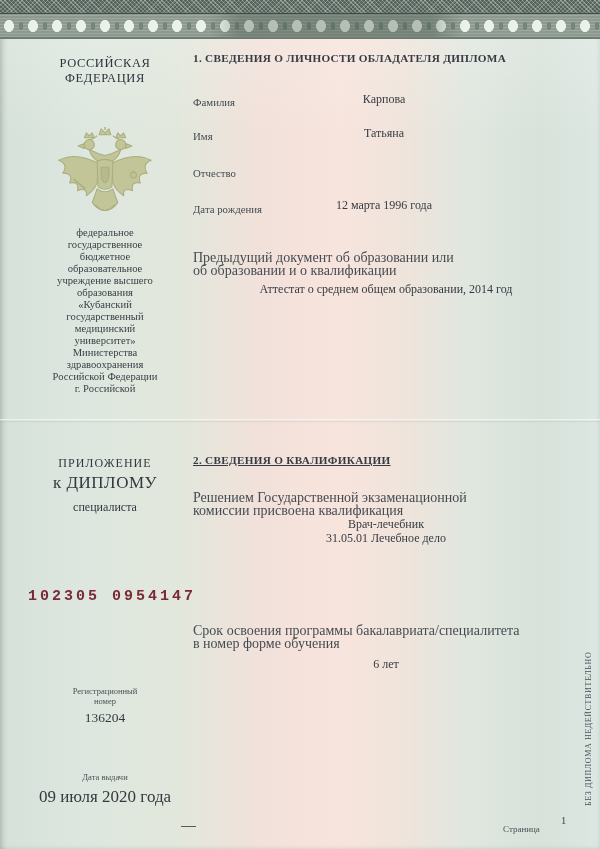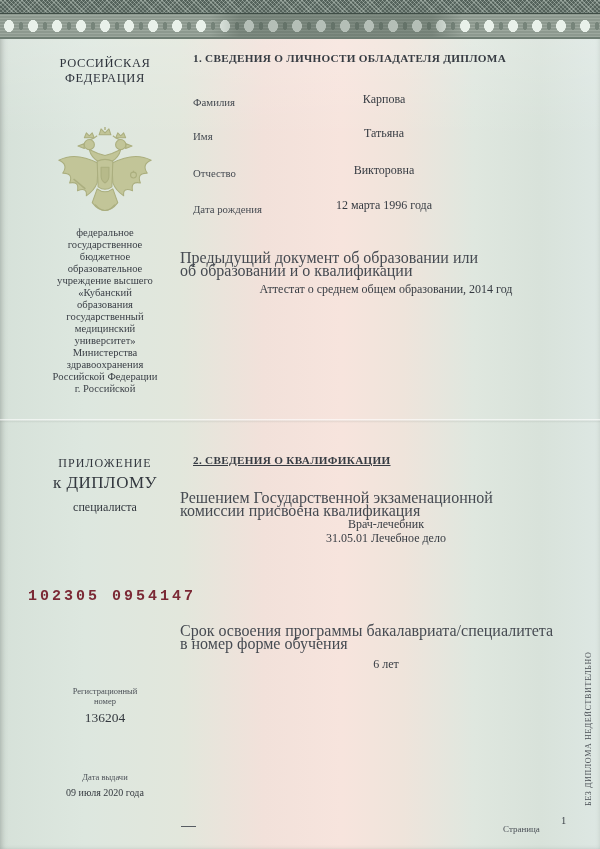--- a/index.html
+++ b/index.html
@@ -67,32 +67,32 @@
   .supplement .st3 { font-size: 12px; margin-top: 7px; }
   .serial {
     position: absolute; left: 28px; top: 588px;
     font-family: "Liberation Mono", "DejaVu Sans Mono", monospace;
     font-size: 15px; letter-spacing: 3px; color: #7b2935; font-weight: bold;
   }
   .regnum { position: absolute; left: 30px; top: 686px; width: 150px; text-align: center; }
   .issue  { position: absolute; left: 30px; top: 772px; width: 150px; text-align: center; }
   .small-label { font-size: 8.5px; line-height: 10px; color: #4b5057; }
   .regnum-val { font-size: 13.5px; margin-top: 4px; color: #34393f; }
-  .issue-val  { font-size: 10px;  margin-top: 5px; color: #34393f; }
+  .issue-val  { font-size: 17px;  margin-top: 5px; color: #34393f; }
 
   
   .sec-title {
     position: absolute; left: 193px; font-size: 11.2px; font-weight: bold;
     letter-spacing: .3px; color: #373c43;
   }
   .s1-title { top: 52px; }
   .s2-title { top: 454px; text-decoration: underline; }
   .f-label { position: absolute; left: 193px; font-size: 10.8px; color: #464b52; }
   .f-value { position: absolute; left: 200px; width: 368px; text-align: center; font-size: 12px; color: #363b42; }
-  .para { position: absolute; left: 180px; font-size: 16px; line-height: 13px; color: #464b52; }
+  .para { position: absolute; left: 193px; font-size: 14px; line-height: 13px; color: #464b52; }
   .centered-val { position: absolute; left: 200px; width: 372px; text-align: center; font-size: 12px; line-height: 14px; color: #363b42; }
 
   
   .dash { position: absolute; left: 181px; top: 826px; width: 15px; border-top: 1.6px solid #575c62; }
   .page-label { position: absolute; left: 503px; top: 824px; font-size: 9px; color: #4b5057; }
   .page-num { position: absolute; left: 561px; top: 815px; font-size: 10.5px; color: #3e434a; }
   .edge-note {
     position: absolute; right: 7px; top: 588px; height: 218px;
     writing-mode: vertical-rl; transform: rotate(180deg);
     font-size: 8px; letter-spacing: .6px; color: #4a4f55; white-space: nowrap;
@@ -152,22 +152,22 @@
       </g>
     </svg>
   </div>
 
   <div class="institution">
     <div>федеральное</div>
     <div>государственное</div>
     <div>бюджетное</div>
     <div>образовательное</div>
     <div>учреждение высшего</div>
+    <div>образования</div>
     <div>«Кубанский</div>
-    <div>образования</div>
     <div>государственный</div>
     <div>медицинский</div>
     <div>университет»</div>
     <div>Министерства</div>
     <div>здравоохранения</div>
     <div>Российской Федерации</div>
     <div>г. Российской</div>
   </div>
 
   <div class="supplement">
@@ -191,21 +191,20 @@
 
   <div class="sec-title s1-title">1. СВЕДЕНИЯ О ЛИЧНОСТИ ОБЛАДАТЕЛЯ ДИПЛОМА</div>
 
   <div class="f-label" style="top:96px">Фамилия</div>
   <div class="f-value" style="top:92px">Карпова</div>
 
   <div class="f-label" style="top:130px">Имя</div>
   <div class="f-value" style="top:126px">Татьяна</div>
 
   <div class="f-label" style="top:167px">Отчество</div>
-  <div class="f-value" style="top:163px">Викторовна</div>
 
   <div class="f-label" style="top:203px">Дата рождения</div>
   <div class="f-value" style="top:198px">12 марта 1996 года</div>
 
   <div class="para" style="top:251px">
     <div>Предыдущий документ об образовании или</div>
     <div>об образовании и о квалификации</div>
   </div>
   <div class="centered-val" style="top:282px">Аттестат о среднем общем образовании, 2014 год</div>
 

